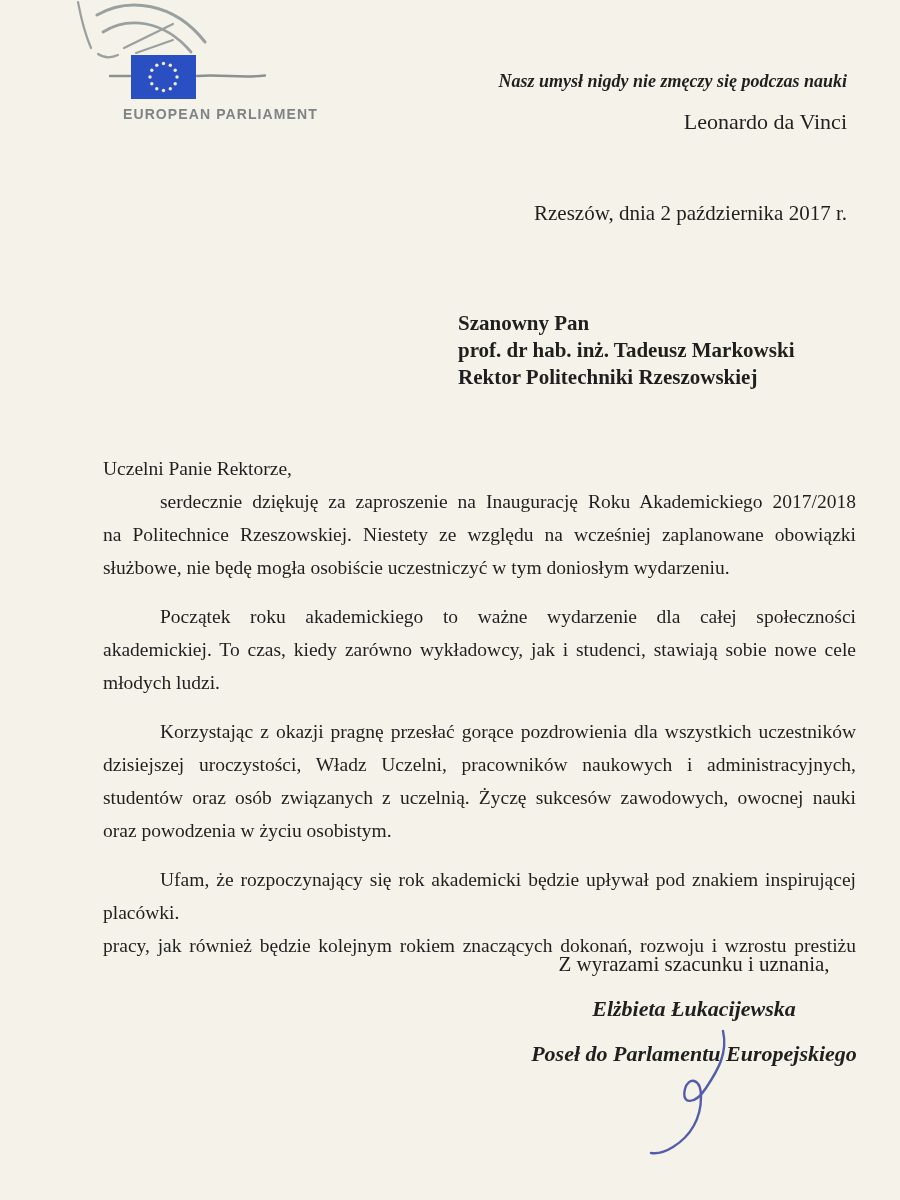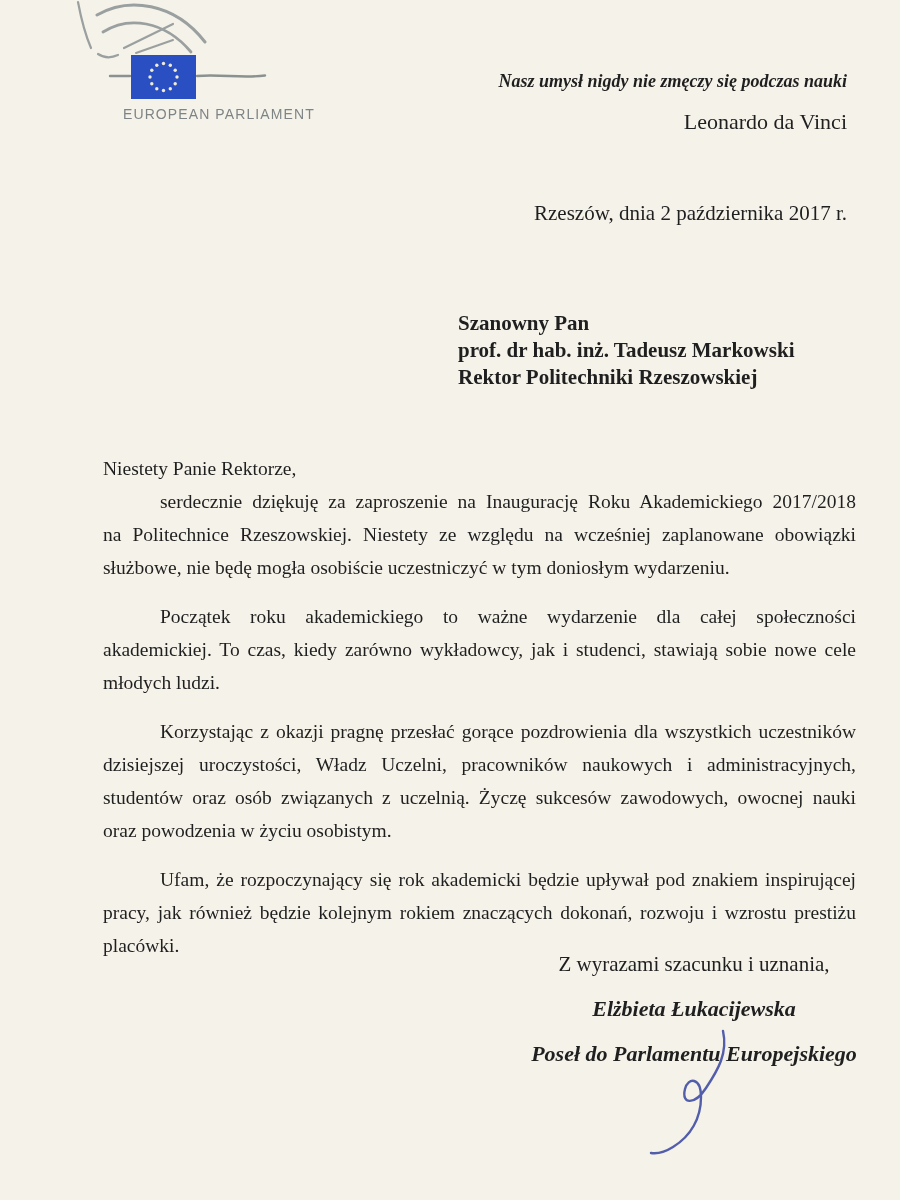--- a/index.html
+++ b/index.html
@@ -15,20 +15,21 @@
   }
 
   
   .logo { position: absolute; left: 60px; top: 0; width: 230px; height: 130px; }
   .logo-svg { position: absolute; left: 0; top: 0; }
   .logo-caption {
     position: absolute; left: 63px; top: 106px;
     font-family: "Liberation Sans", sans-serif;
     font-size: 14px; letter-spacing: 1.1px; color: #7e8486;
     white-space: nowrap;
+    font-weight: bold;
   }
 
   
   .quote-block { position: absolute; right: 53px; top: 71px; text-align: right; }
   .quote-text { font-size: 18px; font-weight: bold; font-style: italic; white-space: nowrap; }
   .quote-author { margin-top: 17px; font-size: 22px; }
   .dateline { position: absolute; right: 53px; top: 201px; font-size: 21px; white-space: nowrap; }
 
   
   .recipient { position: absolute; left: 458px; top: 310px; font-weight: bold; font-size: 21px; line-height: 27px; }
@@ -97,41 +98,41 @@
 
   <div class="dateline">Rzeszów, dnia 2 października 2017 r.</div>
 
   <div class="recipient">
     <div>Szanowny Pan</div>
     <div>prof. dr hab. inż. Tadeusz Markowski</div>
     <div>Rektor Politechniki Rzeszowskiej</div>
   </div>
 
   <div class="letter-body">
-    <div class="bline noj">Niestety Panie Rektorze,</div>
+    <div class="bline noj">Uczelni Panie Rektorze,</div>
 
     <div class="bline indent">serdecznie dziękuję za zaproszenie na Inaugurację Roku Akademickiego 2017/2018</div>
     <div class="bline">na Politechnice Rzeszowskiej. Niestety ze względu na wcześniej zaplanowane obowiązki</div>
     <div class="bline last">służbowe, nie będę mogła osobiście uczestniczyć w tym doniosłym wydarzeniu.</div>
     <div class="pgap"></div>
 
     <div class="bline indent">Początek roku akademickiego to ważne wydarzenie dla całej społeczności</div>
     <div class="bline">akademickiej. To czas, kiedy zarówno wykładowcy, jak i studenci, stawiają sobie nowe cele</div>
     <div class="bline last">młodych ludzi.</div>
     <div class="pgap"></div>
 
     <div class="bline indent">Korzystając z okazji pragnę przesłać gorące pozdrowienia dla wszystkich uczestników</div>
     <div class="bline">dzisiejszej uroczystości, Władz Uczelni, pracowników naukowych i administracyjnych,</div>
     <div class="bline">studentów oraz osób związanych z uczelnią. Życzę sukcesów zawodowych, owocnej nauki</div>
     <div class="bline last">oraz powodzenia w życiu osobistym.</div>
     <div class="pgap"></div>
 
     <div class="bline indent">Ufam, że rozpoczynający się rok akademicki będzie upływał pod znakiem inspirującej</div>
+    <div class="bline last">placówki.</div>
     <div class="bline">pracy, jak również będzie kolejnym rokiem znaczących dokonań, rozwoju i wzrostu prestiżu</div>
-    <div class="bline last">placówki.</div>
   </div>
 
   <div class="closing">
     <div class="valediction">Z wyrazami szacunku i uznania,</div>
     <div class="signer-name">Elżbieta Łukacijewska</div>
     <div class="signer-title">Poseł do Parlamentu Europejskiego</div>
   </div>
 
   <svg class="signature-svg" width="180" height="160" viewBox="0 0 180 160">
     <path fill="none" stroke-width="2.4" stroke-linecap="round" opacity="0.95" d="M 143 23 C 148 45, 138 62, 126 80 C 115 97, 101 97, 105 81 C 108 69, 121 69, 121 89 C 121 110, 111 128, 93 139 C 85 144, 77 146, 71 145" stroke="#4a55a8"></path>

